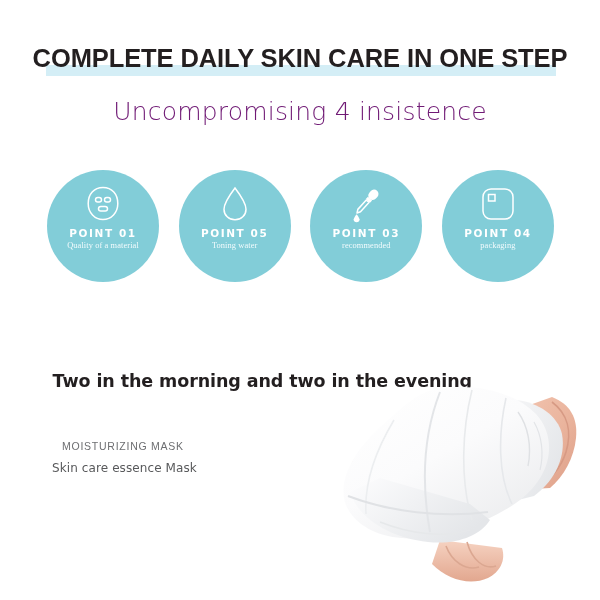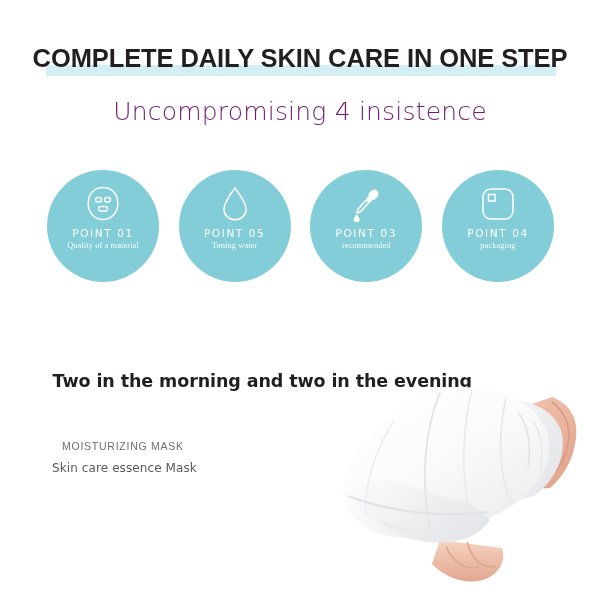--- a/index.html
+++ b/index.html
@@ -89,20 +89,21 @@
     align-items: center;
     justify-content: center;
   }
   .point-label {
     margin-top: 3px;
     font-size: 10.5px;
     letter-spacing: 1.6px;
     color: #ffffff;
     font-family: "DejaVu Sans", sans-serif;
     white-space: nowrap;
+    font-weight: bold;
   }
   .point-desc {
     margin-top: 2px;
     font-size: 8.4px;
     color: #f2fbfd;
     letter-spacing: 0.1px;
     font-family: Liberation Serif, serif;
     white-space: nowrap;
   }
 

